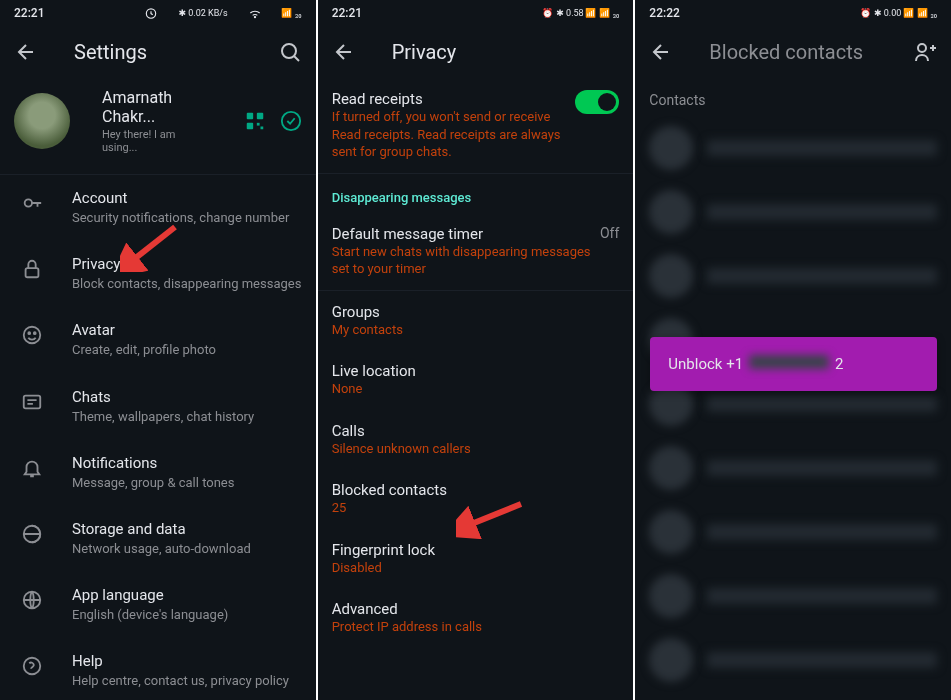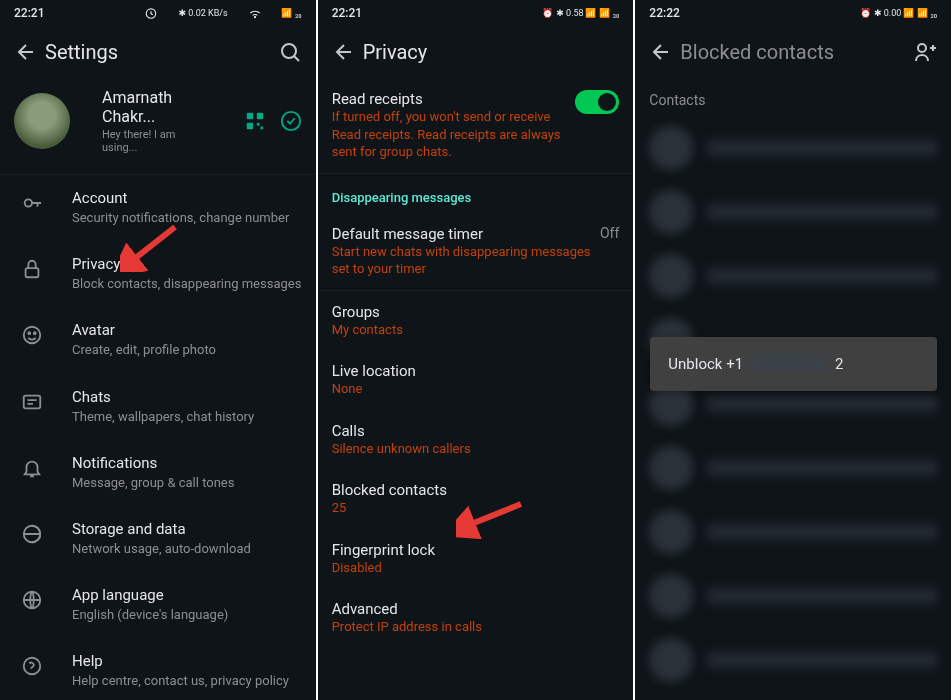--- a/index.html
+++ b/index.html
@@ -1,21 +1,21 @@
 <!DOCTYPE html>
 <html><head>
   <meta charset="utf-8">
   <style>
     * { margin: 0; padding: 0; box-sizing: border-box; }
     body { background: #fff; font-family: -apple-system, Roboto, sans-serif; display: flex; gap: 2px; width: 951px; height: 700px; }
     .phone { width: 316px; height: 700px; background: #0f1419; color: #e4e6eb; overflow: hidden; position: relative; }
     .status-bar { display: flex; justify-content: space-between; align-items: center; padding: 6px 14px; font-size: 12px; color: #e4e6eb; }
     .status-left { font-weight: 500; }
     .status-right { display: flex; gap: 20px; align-items: center; font-size: 11px; }
-    .header { display: flex; align-items: flex-start; padding: 14px 14px; gap: 7px; }
+    .header { display: flex; align-items: flex-start; padding: 14px 14px; gap: 36px; }
     .back-icon { width: 24px; height: 24px; display: flex; align-items: center; justify-content: center; color: #c4c7cc; }
     .header-title { font-size: 20px; font-weight: 400; color: #e4e6eb; flex: 1; }
     .search-icon, .add-person-icon { width: 24px; height: 24px; color: #c4c7cc; }
     .profile-row { display: flex; align-items: center; padding: 10px 14px 20px; gap: 32px; }
     .avatar { width: 56px; height: 56px; border-radius: 50%; background: linear-gradient(135deg, #4a5d3a, #6b7e5b); display: flex; align-items: center; justify-content: center; overflow: hidden; }
     .avatar-inner { width: 100%; height: 100%; background: radial-gradient(circle at 50% 40%, #8a9b7a 30%, #4a5d3a 70%); }
     .profile-info { flex: 1; }
     .profile-name { font-size: 16px; color: #e4e6eb; }
     .profile-status { font-size: 11px; color: #8c8e93; margin-top: 2px; }
     .profile-actions { display: flex; gap: 14px; align-items: center; }
@@ -34,21 +34,21 @@
     .privacy-content { flex: 1; }
     .privacy-title { font-size: 15px; color: #e4e6eb; }
     .privacy-sub { font-size: 13px; color: #c2410c; margin-top: 0; line-height: 1.35; }
     .arrow-red { position: absolute; pointer-events: none; }
     .arrow1 { left: 120px; top: 222px; }
     .arrow2 { left: 456px; top: 499px; }
     .contact-label { padding: 14px 14px 8px; font-size: 14px; color: #8c8e93; }
     .contact-row { display: flex; align-items: center; padding: 10px 14px; gap: 14px; }
     .contact-avatar { width: 44px; height: 44px; border-radius: 50%; background: #2a3138; filter: blur(4px); }
     .contact-name { flex: 1; height: 16px; background: #232a31; filter: blur(5px); border-radius: 2px; }
-    .unblock-menu { position: absolute; left: 15px; top: 337px; right: 14px; background: #404040; border-radius: 4px; padding: 18px 18px; display: flex; align-items: flex-start; gap: 6px; box-shadow: 0 2px 8px rgba(0,0,0,0.3); }
+    .unblock-menu { position: absolute; left: 15px; top: 337px; right: 14px; background: #a21caf; border-radius: 4px; padding: 18px 18px; display: flex; align-items: flex-start; gap: 6px; box-shadow: 0 2px 8px rgba(0,0,0,0.3); }
     .unblock-text { font-size: 15px; color: #e4e6eb; }
     .blur-num { display: inline-block; width: 80px; height: 14px; background: #3a424a; filter: blur(4px); vertical-align: middle; border-radius: 2px; }
     svg { display: block; }
   </style>
 </head>
 <body>
 
 <div class="phone">
   <div class="status-bar">
     <span class="status-left">22:21</span>

